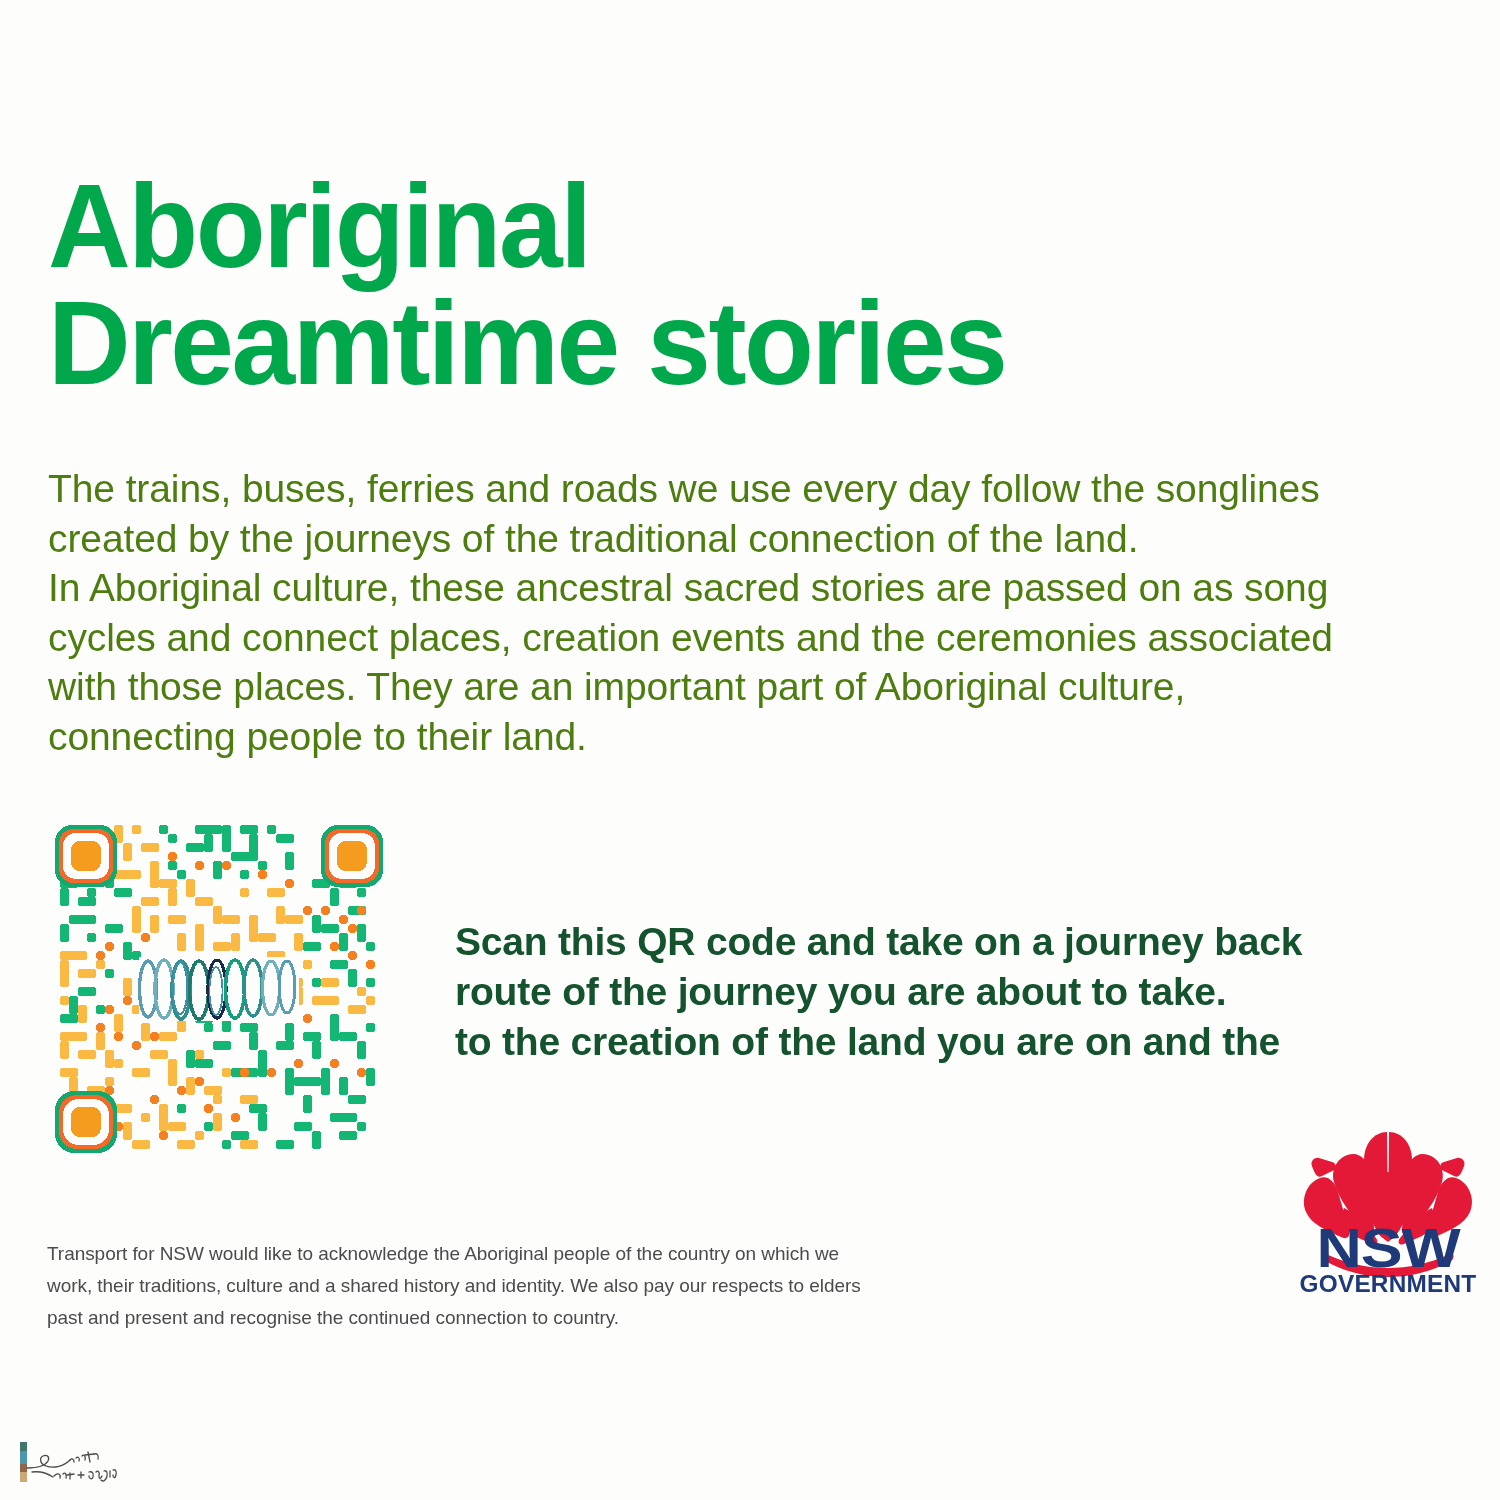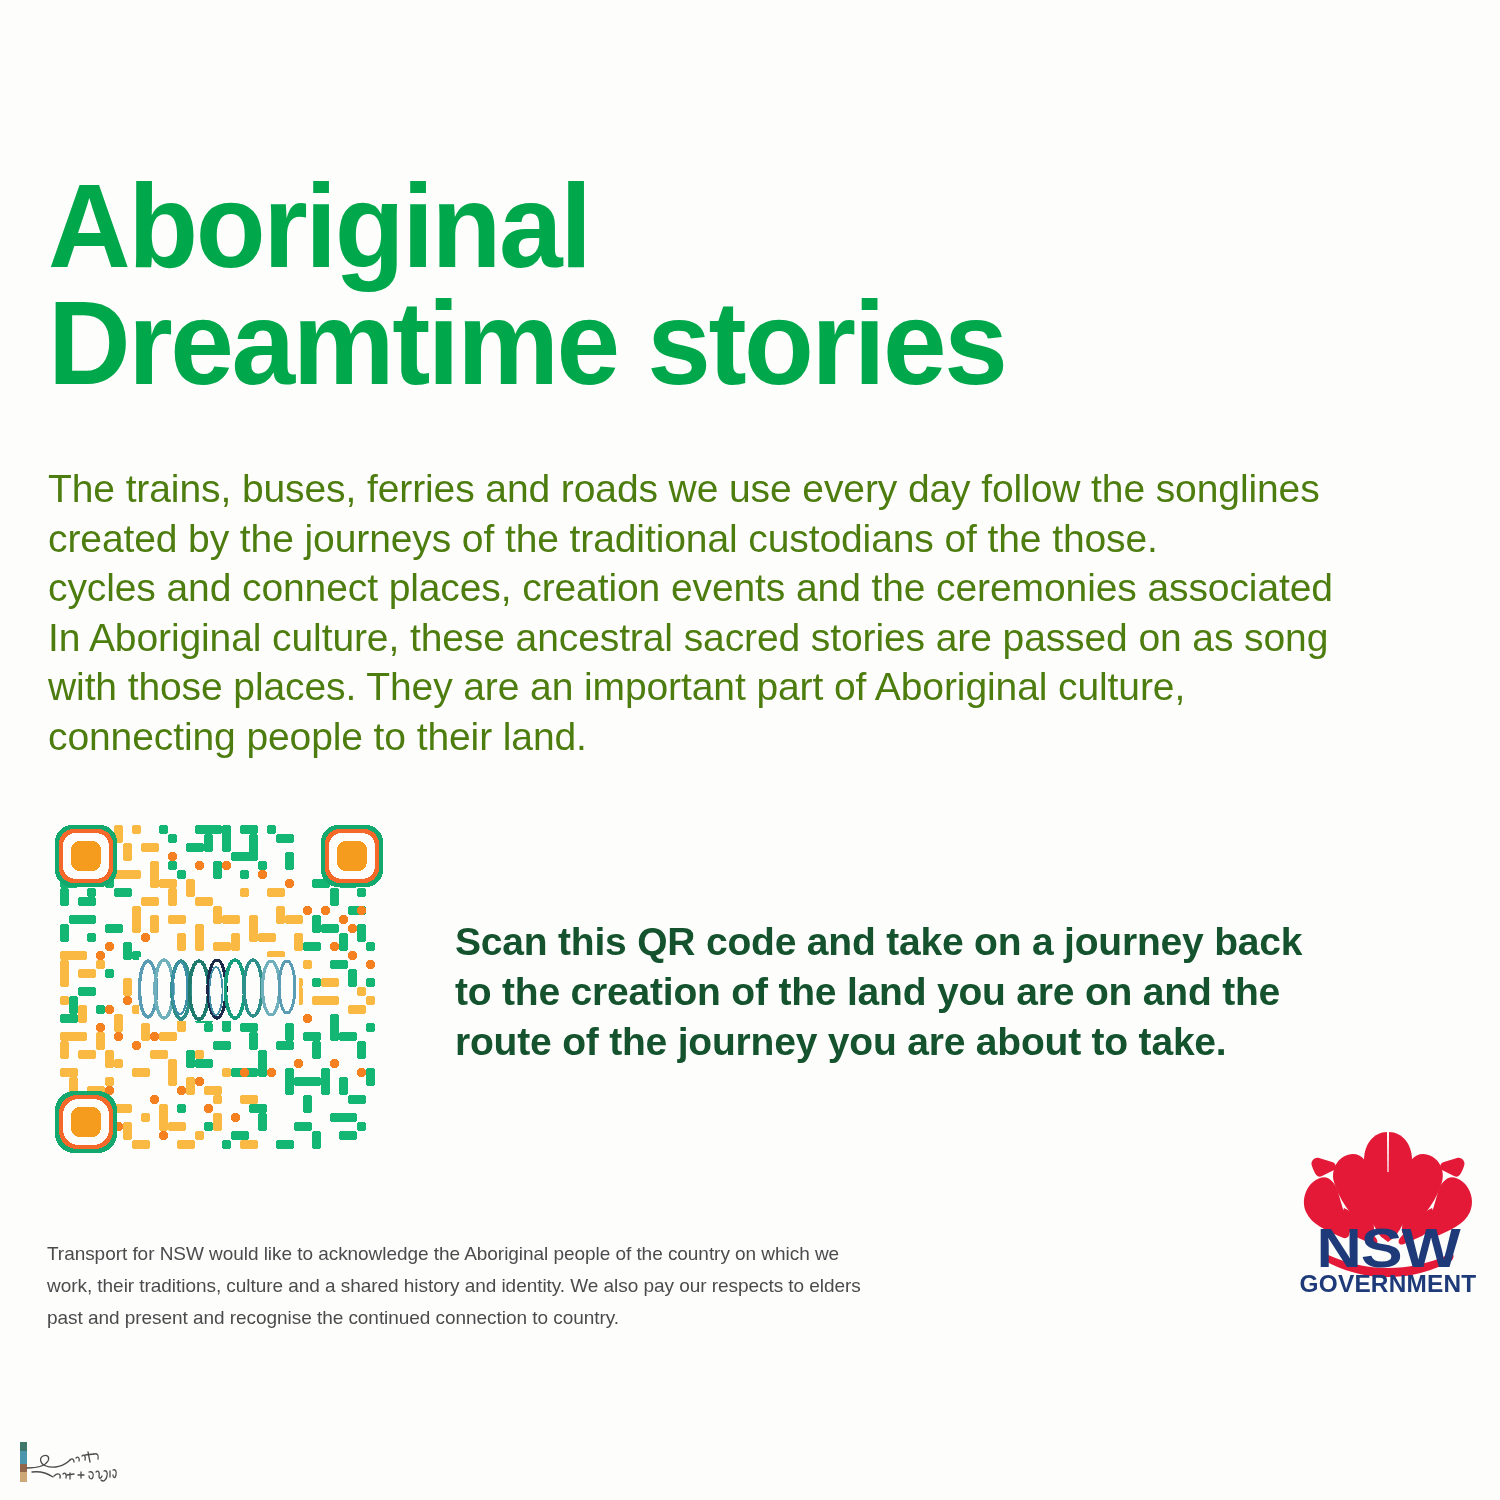--- a/index.html
+++ b/index.html
@@ -129,23 +129,23 @@
 
 <div id="poster">
 
   <div class="title-block">
     <div class="title-line">Aboriginal</div>
     <div class="title-line">Dreamtime stories</div>
   </div>
 
   <div class="body-block">
     <div class="body-line">The trains, buses, ferries and roads we use every day follow the songlines</div>
-    <div class="body-line">created by the journeys of the traditional custodians of the those.</div>
+    <div class="body-line">created by the journeys of the traditional connection of the land.</div>
+    <div class="body-line">In Aboriginal culture, these ancestral sacred stories are passed on as song</div>
     <div class="body-line">cycles and connect places, creation events and the ceremonies associated</div>
-    <div class="body-line">In Aboriginal culture, these ancestral sacred stories are passed on as song</div>
     <div class="body-line">with those places. They are an important part of Aboriginal culture,</div>
     <div class="body-line">connecting people to their land.</div>
   </div>
 
   <div id="qr-wrap">
     <svg viewBox="0 0 344 344" xmlns="http://www.w3.org/2000/svg" shape-rendering="crispEdges">
       <rect x="0" y="0" width="344" height="344" fill="#fdfefc"></rect>
 
       <g id="qr-modules">
 
@@ -417,22 +417,22 @@
         <ellipse cx="188" cy="172" rx="9.5" ry="29" stroke="#149e7d" stroke-width="3.6"></ellipse>
         <ellipse cx="206" cy="171" rx="9" ry="28" stroke="#2f8f8b" stroke-width="3.4"></ellipse>
         <ellipse cx="224" cy="171" rx="8.5" ry="27" stroke="#6fb0bc" stroke-width="3.2"></ellipse>
         <ellipse cx="240" cy="170" rx="8" ry="26" stroke="#5b9cb5" stroke-width="3.0"></ellipse>
       </g>
     </svg>
   </div>
 
   <div class="qr-caption">
     <div class="qr-caption-line">Scan this QR code and take on a journey back</div>
+    <div class="qr-caption-line">route of the journey you are about to take.</div>
     <div class="qr-caption-line">to the creation of the land you are on and the</div>
-    <div class="qr-caption-line">route of the journey you are about to take.</div>
   </div>
 
   <div class="ack-block">
     <div class="ack-line">Transport for NSW would like to acknowledge the Aboriginal people of the country on which we</div>
     <div class="ack-line">work, their traditions, culture and a shared history and identity. We also pay our respects to elders</div>
     <div class="ack-line">past and present and recognise the continued connection to country.</div>
   </div>
 
   <div id="nsw-logo">
     <svg viewBox="0 0 184 186" xmlns="http://www.w3.org/2000/svg">

